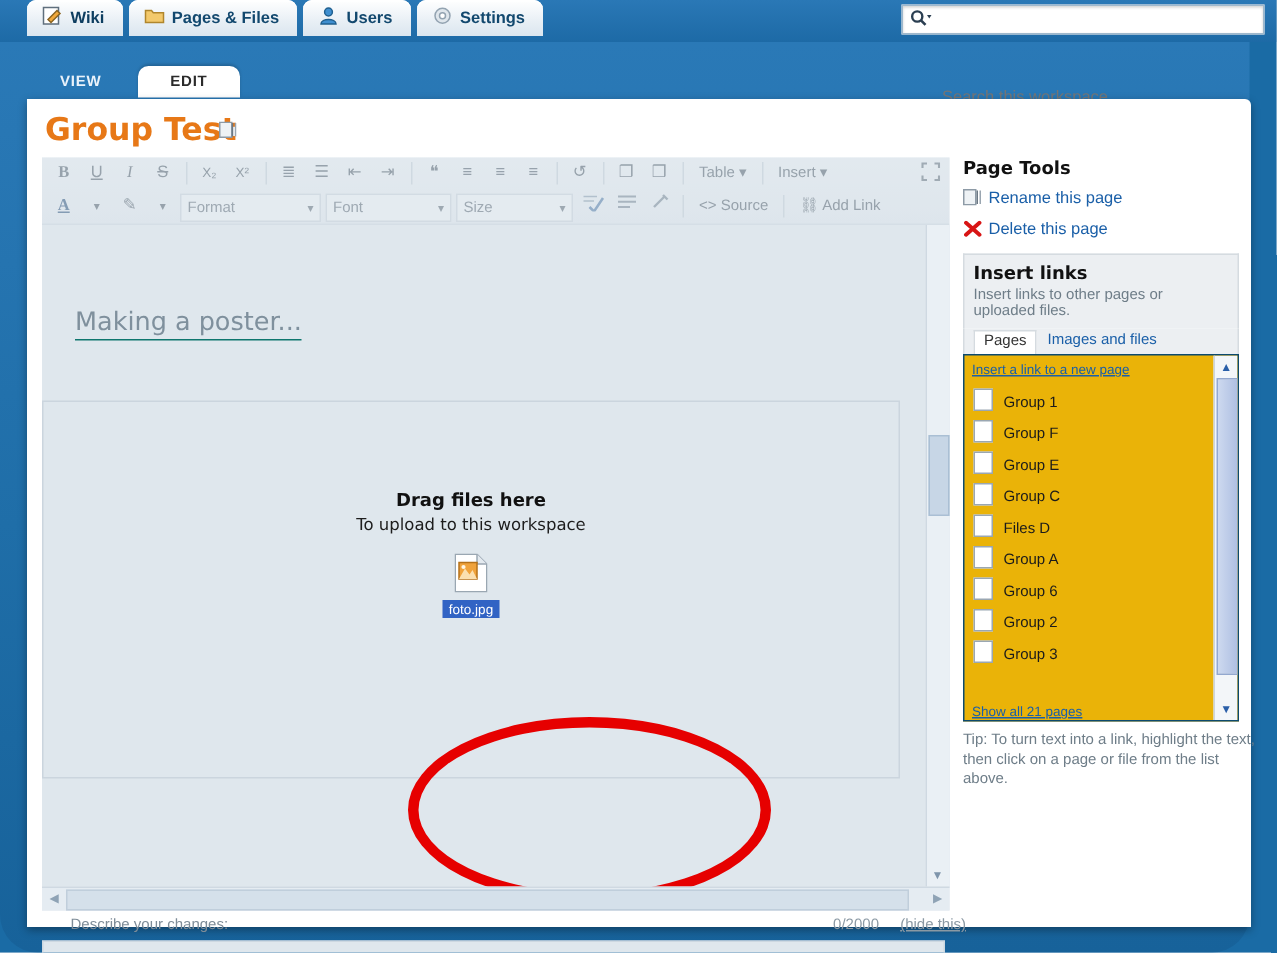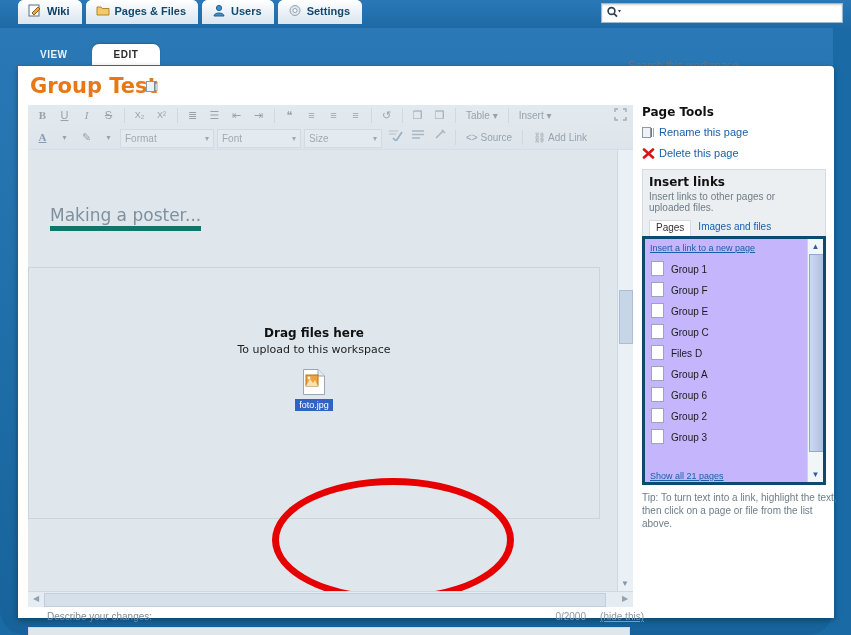--- a/index.html
+++ b/index.html
@@ -55,21 +55,21 @@
   .tsep{float:left;width:1px;height:15px;margin:2px 4px;background:#c3cfd8;}
   .tdrop{float:left;height:17px;line-height:17px;margin:1px 3px 0 0;padding:0 4px;
          border:1px solid #c9d3db;background:#e9eff4;color:#6a7783;font-size:10px;}
   .tdrop .cv{margin-left:5px;font-size:8px;}
   .tlabel{float:left;height:19px;line-height:19px;padding:0 6px;color:#5d6b77;font-size:10px;}
   #maxbtn{position:absolute;right:6px;top:3px;color:#6d7b87;font-size:11px;line-height:14px;}
   
   #surface{position:absolute;left:0;top:45px;width:605px;height:442px;background:#dfe7ed;overflow:hidden;}
   #bodytext{position:absolute;left:22px;top:55px;font-size:17px;color:#7f909d;
             font-family:"DejaVu Sans",sans-serif;
-            border-bottom:5px solid #0f766e;padding-bottom:1px;}
+            border-bottom:1px solid #0f766e;padding-bottom:1px;}
   #dropzone{position:absolute;left:0;top:117px;width:570px;height:250px;
             border:1px solid #cbd5de;background:#dfe7ed;}
   #dropinner{position:absolute;left:0;right:0;top:58px;text-align:center;}
   #dragtitle{font-size:12px;font-weight:bold;color:#111;font-family:"DejaVu Sans",sans-serif;}
   #dragsub{margin-top:3px;font-size:11px;color:#1d1d1d;font-family:"DejaVu Sans",sans-serif;}
   #fileitem{margin-top:13px;display:inline-block;}
   #filelabel{display:inline-block;margin-top:2px;padding:1px 4px;background:#3163c4;color:#fff;
              font-size:9px;line-height:10px;}
   
   #ellipse{position:absolute;left:244px;top:328px;width:228px;height:110px;
@@ -104,21 +104,21 @@
   .ptool .ti{display:inline-block;width:13px;margin-right:4px;vertical-align:-2px;}
   #insertbox{margin-top:6px;width:184px;}
   #insertHead{background:#eceff2;border:1px solid #d5dbe0;border-bottom:0;padding:5px 6px 6px 6px;}
   #insertTitle{font-size:12px;font-weight:bold;color:#111;font-family:"DejaVu Sans",sans-serif;}
   #insertSub{margin-top:2px;font-size:10px;color:#6e7d88;}
   #itabs{background:#eceff2;border:1px solid #d5dbe0;border-top:0;border-bottom:0;
          height:17px;padding:0 0 0 6px;}
   .itab{float:left;height:15px;padding:2px 7px 0 7px;font-size:10px;color:#1a5fa8;cursor:pointer;}
   .itab.active{background:#fff;color:#333;border:1px solid #d5dbe0;border-bottom:0;
                height:15px;padding:1px 6px 0 6px;position:relative;top:1px;}
-  #listbox{position:relative;border:3px solid #0c4a6e;background:#c4b5fd;height:243px;overflow:hidden;}
+  #listbox{position:relative;border:1px solid #0c4a6e;background:#eab308;height:243px;overflow:hidden;}
   #newpagelink{position:absolute;left:5px;top:4px;font-size:9px;color:#1a5fa8;
                text-decoration:underline;}
   #pagelist{position:absolute;left:0;top:22px;width:168px;}
   .plrow{height:21px;padding-left:6px;font-size:10px;color:#1b1b1b;cursor:pointer;}
   .plrow .pi{display:inline-block;width:11px;height:13px;margin-right:7px;vertical-align:-3px;
              background:#fff;border:1px solid #9aa7b2;}
   #showall{position:absolute;left:5px;bottom:1px;font-size:9px;color:#1a5fa8;
            text-decoration:underline;}
   #sbTrack{position:absolute;right:0;top:0;width:15px;height:243px;background:#f3f6f9;
            border-left:1px solid #ccd5dd;}

